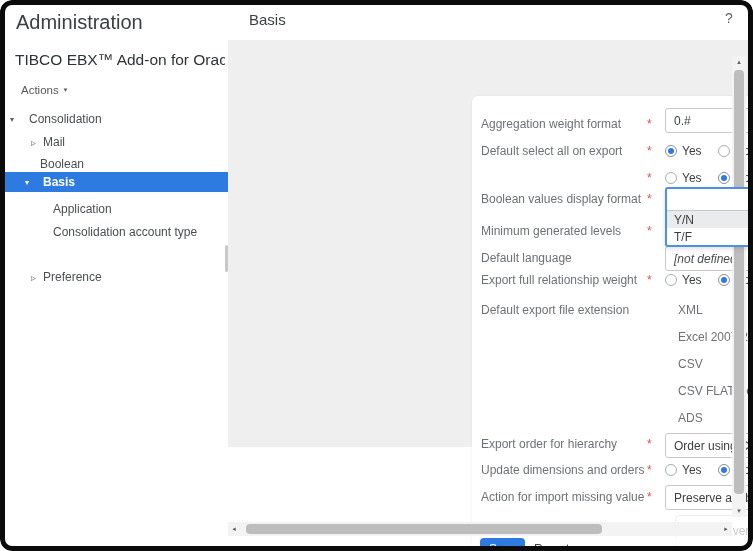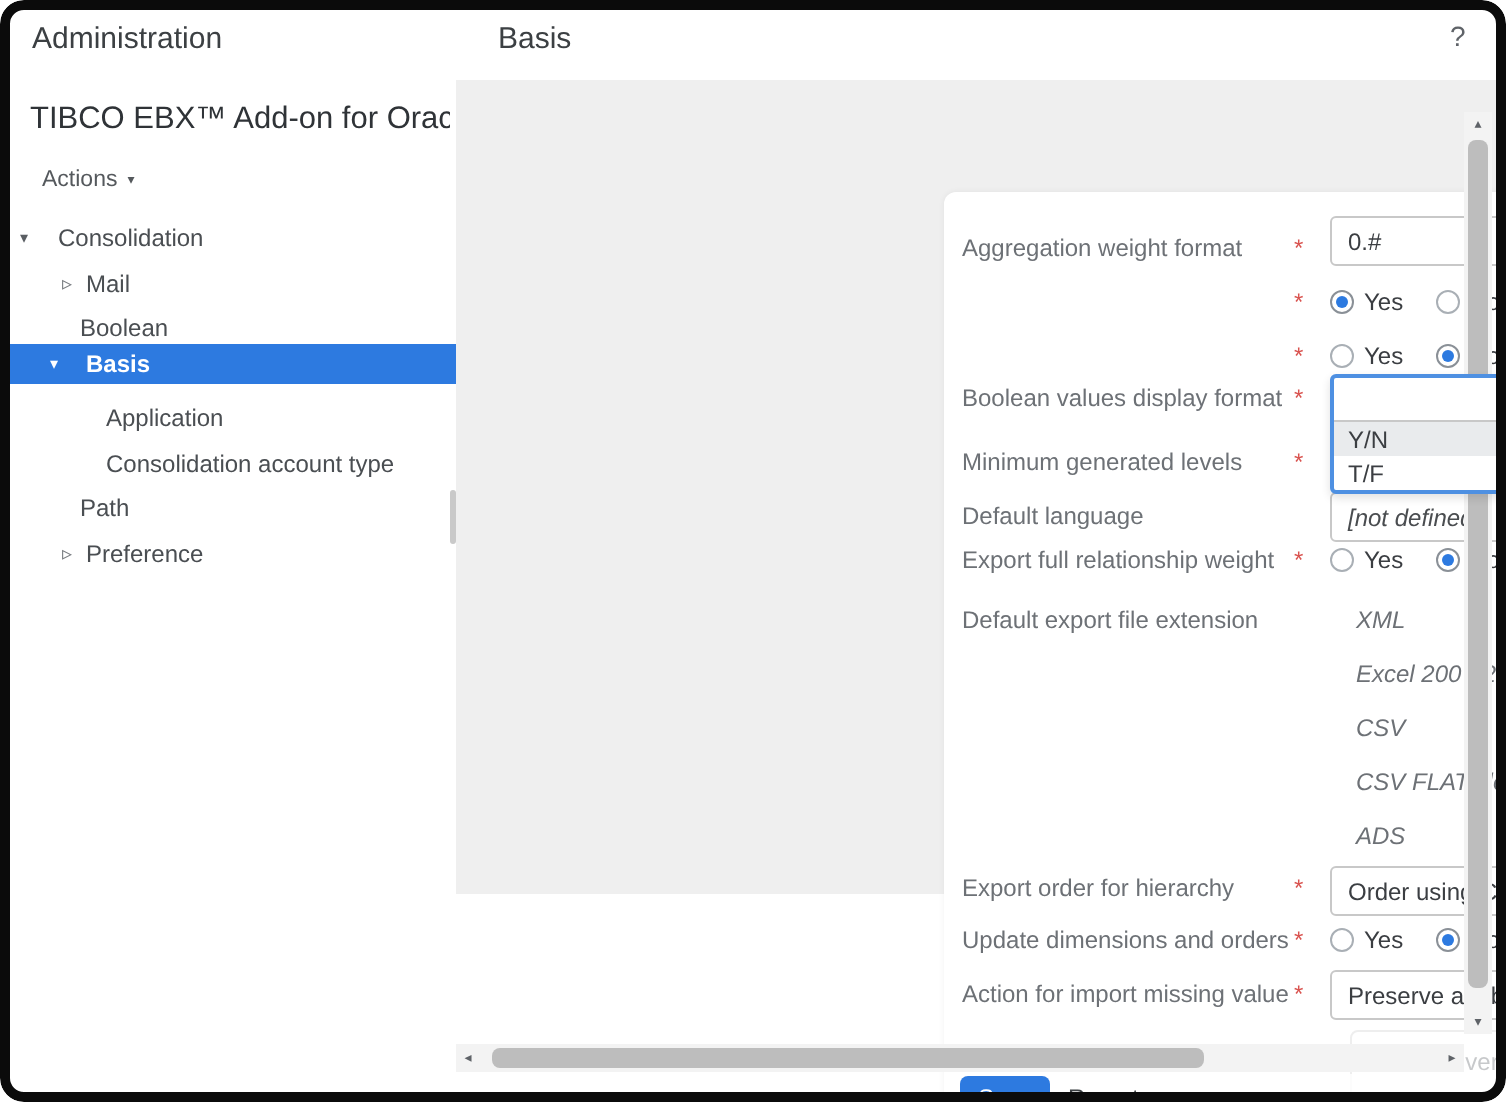--- a/index.html
+++ b/index.html
@@ -1,21 +1,21 @@
 <!DOCTYPE html>
 <html><head>
 <meta charset="utf-8">
 <style>
   html,body{margin:0;padding:0;background:#ffffff;font-family:"Liberation Sans",sans-serif;}
   .screen{position:relative;width:753px;height:551px;background:#ffffff;border-radius:12px;overflow:hidden;}
   .frame{position:absolute;inset:0;border:5px solid #0b0b0b;border-radius:12px;pointer-events:none;z-index:60;}
 
   
   .sidebar{position:absolute;left:0;top:0;width:228px;height:100%;background:#fff;}
-  .sb-title{position:absolute;left:16px;top:11px;font-size:15px;color:#3c4043;}
+  .sb-title{position:absolute;left:16px;top:11px;font-size:20px;color:#3c4043;}
   .sb-app{position:absolute;left:15px;top:51px;width:210px;font-size:15.5px;color:#2f3337;white-space:nowrap;overflow:hidden;}
   .sb-actions{position:absolute;left:21px;top:84px;font-size:11.5px;color:#55595d;display:flex;align-items:center;gap:5px;cursor:pointer;}
   .sb-actions .car{font-size:7px;color:#55595d;}
   .tree-item{position:absolute;left:0;width:228px;height:20px;}
   .tree-arrow{position:absolute;top:50%;transform:translateY(-50%);color:#5a5e63;}
   .tree-arrow.filled{font-size:8px;}
   .tree-arrow.outline{font-size:10px;color:#7a7e82;}
   .tree-label{position:absolute;top:50%;transform:translateY(-50%);font-size:12px;color:#4a4e52;white-space:nowrap;}
   .tree-item.sel{background:#2d7ae0;}
   .tree-item.sel .tree-label{color:#fff;font-weight:bold;}
@@ -24,21 +24,21 @@
 
   
   .hd-title{position:absolute;left:249px;top:11px;font-size:15px;color:#3c4043;}
   .hd-help{position:absolute;left:725px;top:10px;font-size:14px;color:#5f6368;cursor:pointer;}
 
   
   .workspace{position:absolute;left:228px;top:40px;width:525px;height:407px;background:#efefef;}
   .panel{position:absolute;left:244px;top:56px;width:488px;height:466px;background:#fff;border-radius:6px;overflow:hidden;box-shadow:0 0 3px rgba(0,0,0,0.06);}
 
   .flabel{position:absolute;left:9px;font-size:12px;color:#6d7176;white-space:nowrap;}
-  .sublabel{position:absolute;left:206px;font-size:12px;color:#6d7176;white-space:nowrap;font-style:italic;}
+  .sublabel{position:absolute;left:206px;font-size:12px;color:#6d7176;white-space:nowrap;}
   .req{position:absolute;left:175px;font-size:12px;color:#d9534f;}
   .tinput{position:absolute;left:193px;width:265px;height:25px;box-sizing:border-box;border:1px solid #c8c8c8;border-radius:3px;background:#fff;font-size:12px;color:#3b3e42;display:flex;align-items:center;padding:0 8px;}
   .select{position:absolute;left:193px;width:265px;height:25px;box-sizing:border-box;border:1px solid #c8c8c8;border-radius:3px;background:#fff;font-size:12px;color:#3b3e42;display:flex;align-items:center;padding:0 24px 0 8px;cursor:pointer;}
   .select .italic{font-style:italic;color:#4a4d50;}
   .rgroup{position:absolute;left:193px;height:16px;display:flex;align-items:center;gap:16px;font-size:12px;color:#3b3e42;}
   .ropt{display:flex;align-items:center;gap:5px;cursor:pointer;}
   .rdot{width:12px;height:12px;box-sizing:border-box;border:1px solid #a9afb5;border-radius:50%;background:#fff;position:relative;flex:0 0 auto;}
   .rdot.on{border-color:#8a9097;}
   .rdot.on::after{content:"";position:absolute;inset:2px;border-radius:50%;background:#2d7ae0;}
 
@@ -95,41 +95,39 @@
     <div class="tree-item sel" style="top:172px">
       <span class="tree-arrow filled" style="left:25px">▾</span>
       <span class="tree-label" style="left:43px">Basis</span>
     </div>
     <div class="tree-item" style="top:199px">
       <span class="tree-label" style="left:53px">Application</span>
     </div>
     <div class="tree-item" style="top:222px">
       <span class="tree-label" style="left:53px">Consolidation account type</span>
     </div>
-    <div class="tree-item" style="top:244px">
-      <span class="tree-label" style="left:40px">Path</span>
-    </div>
     <div class="tree-item" style="top:267px">
       <span class="tree-arrow outline" style="left:31px">▹</span>
       <span class="tree-label" style="left:43px">Preference</span>
     </div>
 
     <div class="sb-scroll"></div>
   </div>
 
   <div class="hd-title">Basis</div>
   <div class="hd-help">?</div>
 
   <div class="workspace">
     <div class="panel">
 
       <span class="flabel" style="top:21px">Aggregation weight format</span>
       <span class="req" style="top:21px">*</span>
       <div class="tinput" style="top:12px">0.#</div>
 
+      <span class="flabel" style="top:48px">Default select all on export</span>
       <span class="req" style="top:48px">*</span>
       <div class="rgroup" style="top:47px">
         <span class="ropt">
             <span class="rdot on"></span>
             <span>Yes</span>
           </span>
         <span class="ropt">
             <span class="rdot"></span>
             <span>No</span>
           </span>

